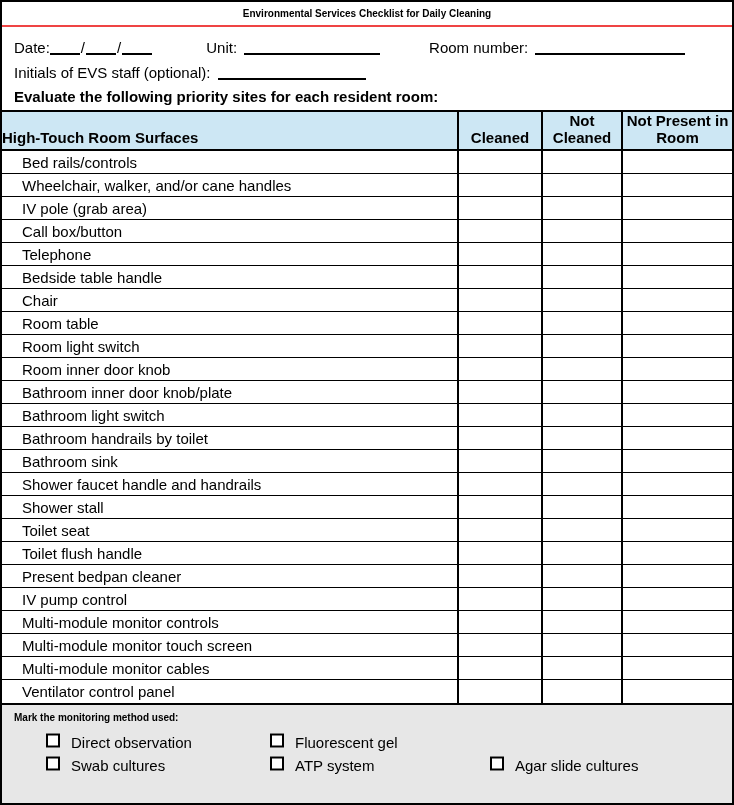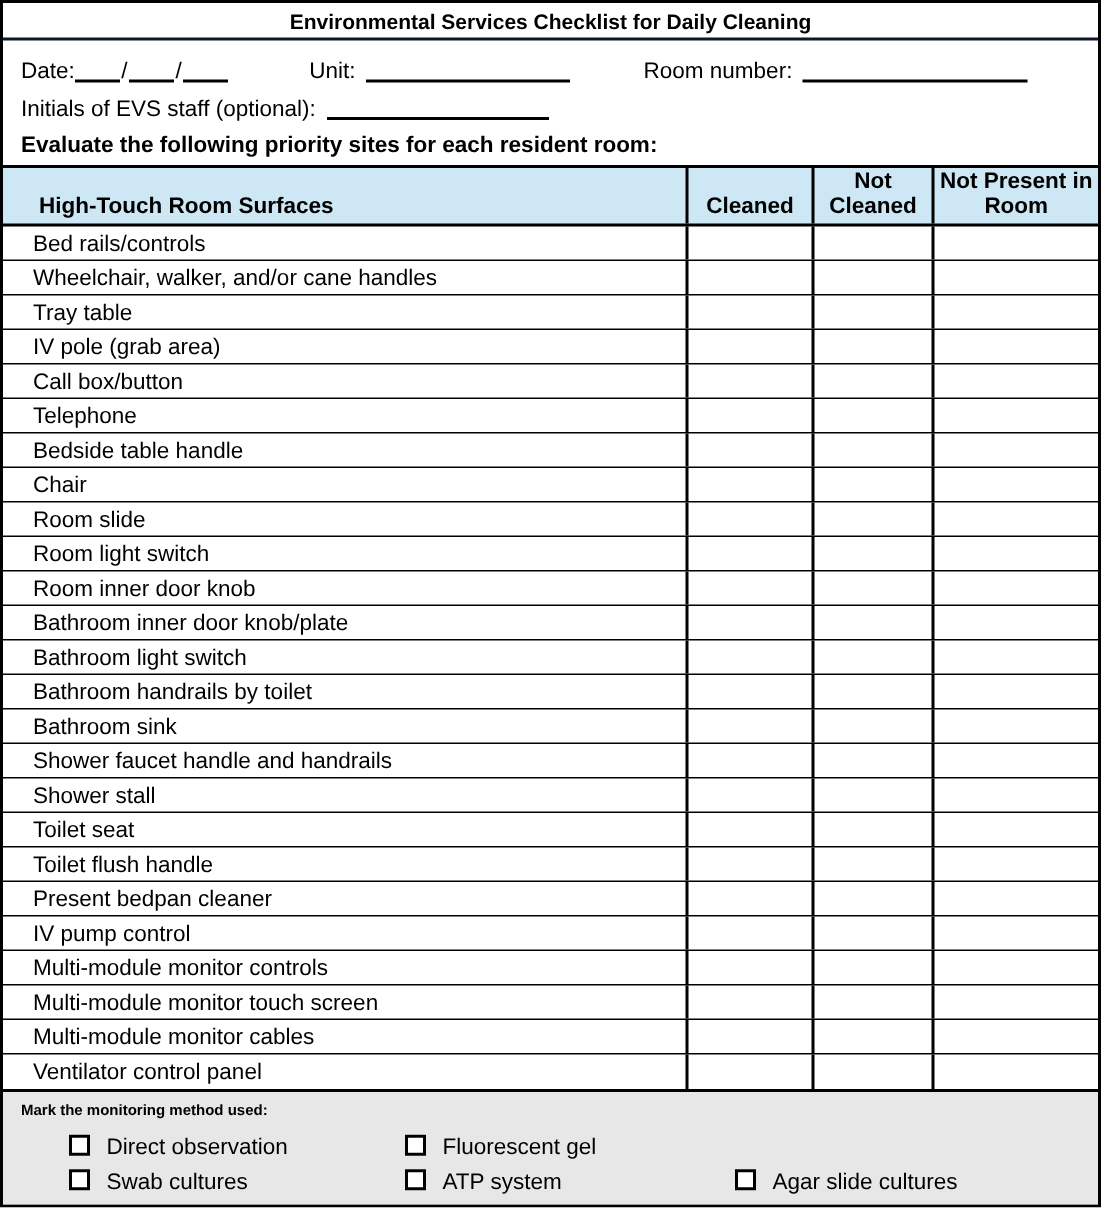--- a/index.html
+++ b/index.html
@@ -14,26 +14,26 @@
     height: 805px;
     border: 2px solid #000;
     background: #fff;
     display: flex;
     flex-direction: column;
     overflow: hidden;
   }
   
   .title-bar {
     height: 25px;
-    border-bottom: 2px solid #0f172a;
+    border-bottom: 2px solid #ef4444;
     display: flex;
     align-items: center;
     justify-content: center;
     font-weight: bold;
-    font-size: 14px;
+    font-size: 10px;
     flex: 0 0 auto;
     text-align: center;
   }
   
   .fields {
     border-bottom: 2px solid #000;
     padding: 7px 0 3px 0;
     flex: 0 0 auto;
   }
   .fline { display: flex; align-items: center; font-size: 15px; padding-left: 12px; }
@@ -69,21 +69,21 @@
     display: flex;
     align-items: flex-end;
     justify-content: center;
     text-align: center;
     line-height: 17px;
     padding-bottom: 3px;
   }
   .thead .cell.name {
     justify-content: flex-start;
     text-align: left;
-    padding-left: 24px;
+    padding-left: 0;
     border-radius: 13px;
   }
   .cell.mark-col { border-left: 2px solid #000; }
   .trows { flex: 0 0 auto; }
   .trow {
     height: 23px;
     border-bottom: 1px solid #000;
     font-size: 15px;
   }
   .trow:last-child { border-bottom: none; }
@@ -164,26 +164,20 @@
         <div class="cell mark-col"></div>
         <div class="cell mark-col"></div>
       </div>
       <div class="trow grid-row">
         <div class="cell name">Wheelchair, walker, and/or cane handles</div>
         <div class="cell mark-col"></div>
         <div class="cell mark-col"></div>
         <div class="cell mark-col"></div>
       </div>
       <div class="trow grid-row">
-        <div class="cell name">Tray table</div>
-        <div class="cell mark-col"></div>
-        <div class="cell mark-col"></div>
-        <div class="cell mark-col"></div>
-      </div>
-      <div class="trow grid-row">
         <div class="cell name">IV pole (grab area)</div>
         <div class="cell mark-col"></div>
         <div class="cell mark-col"></div>
         <div class="cell mark-col"></div>
       </div>
       <div class="trow grid-row">
         <div class="cell name">Call box/button</div>
         <div class="cell mark-col"></div>
         <div class="cell mark-col"></div>
         <div class="cell mark-col"></div>
@@ -200,21 +194,21 @@
         <div class="cell mark-col"></div>
         <div class="cell mark-col"></div>
       </div>
       <div class="trow grid-row">
         <div class="cell name">Chair</div>
         <div class="cell mark-col"></div>
         <div class="cell mark-col"></div>
         <div class="cell mark-col"></div>
       </div>
       <div class="trow grid-row">
-        <div class="cell name">Room slide</div>
+        <div class="cell name">Room table</div>
         <div class="cell mark-col"></div>
         <div class="cell mark-col"></div>
         <div class="cell mark-col"></div>
       </div>
       <div class="trow grid-row">
         <div class="cell name">Room light switch</div>
         <div class="cell mark-col"></div>
         <div class="cell mark-col"></div>
         <div class="cell mark-col"></div>
       </div>

